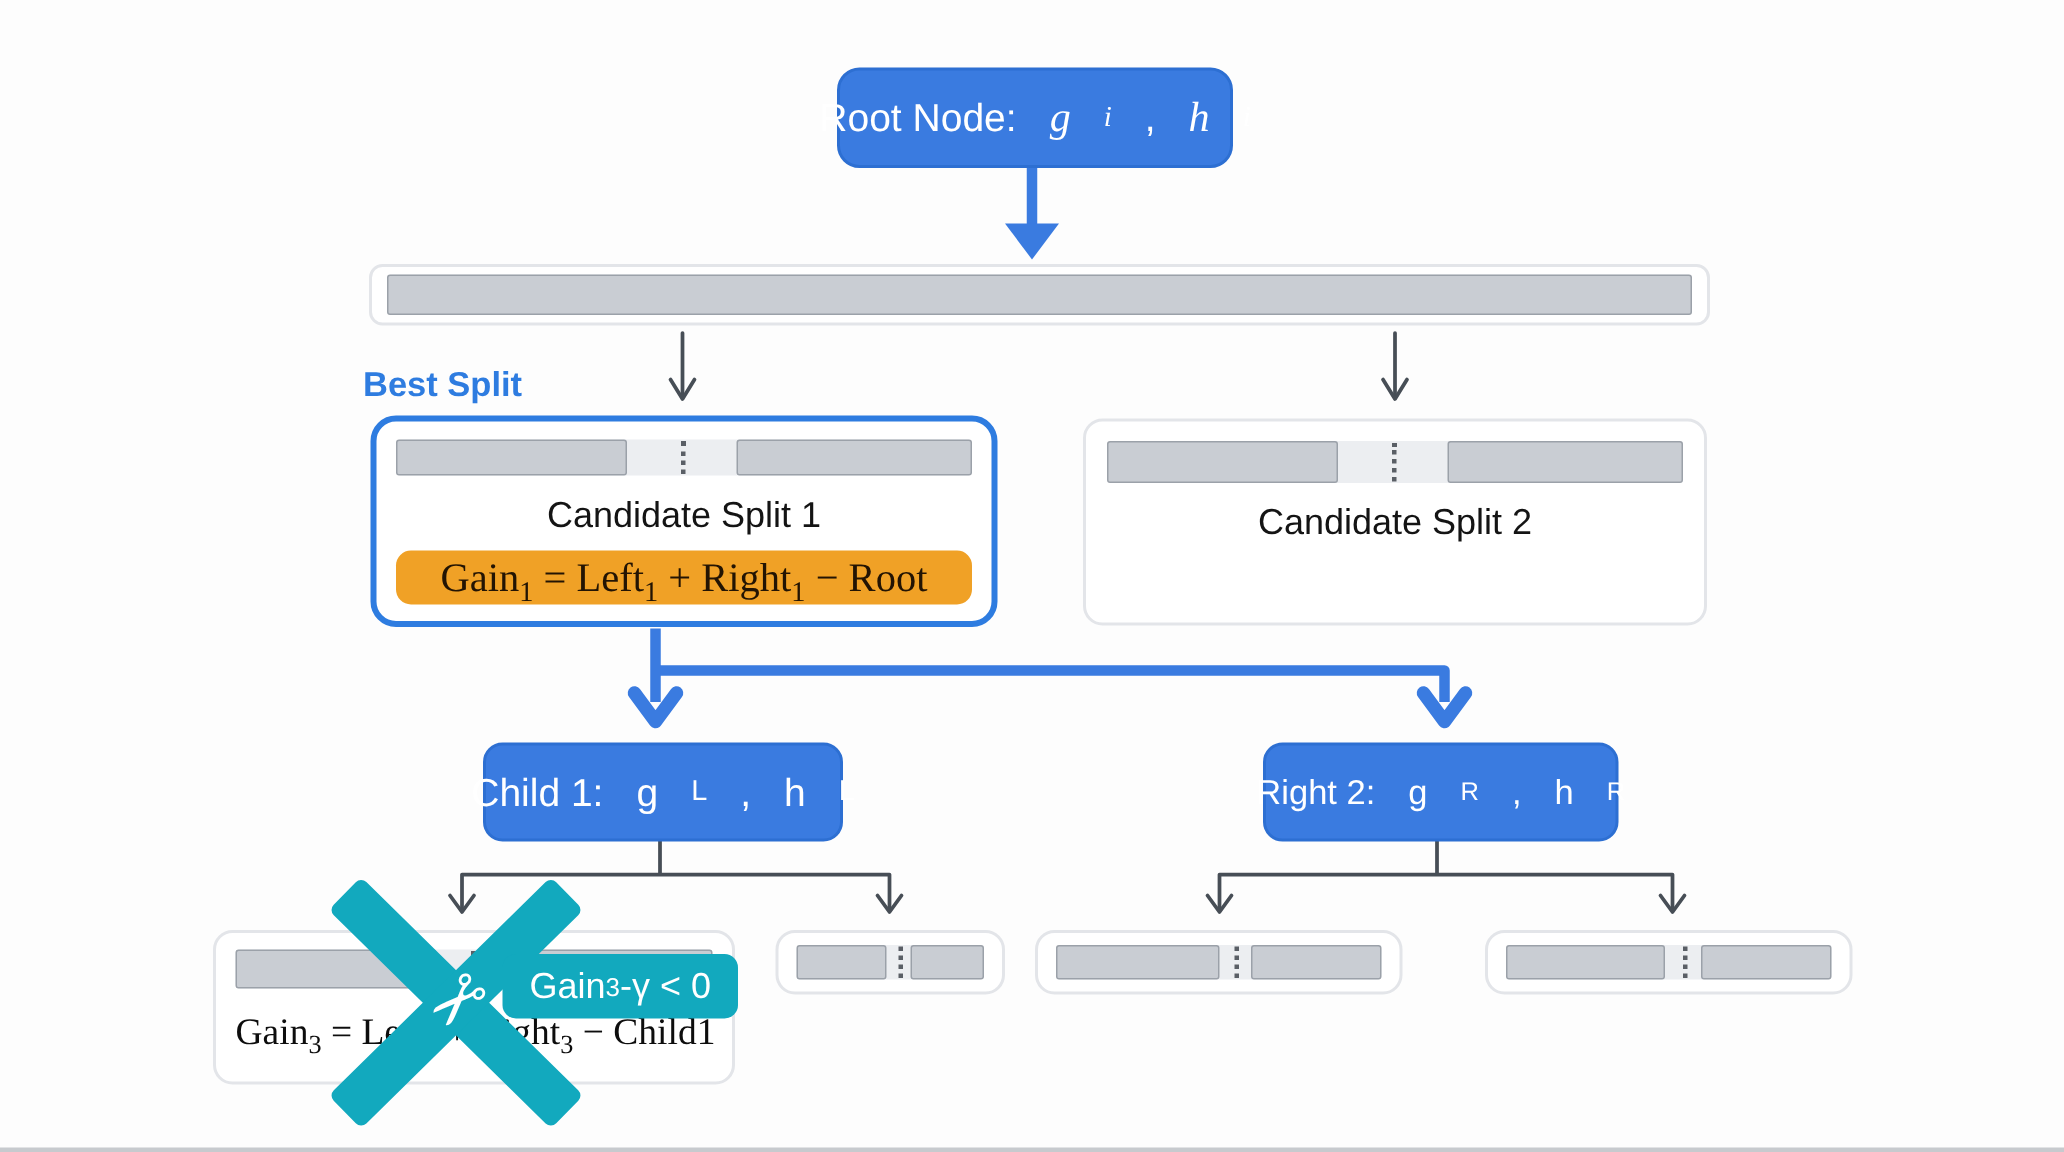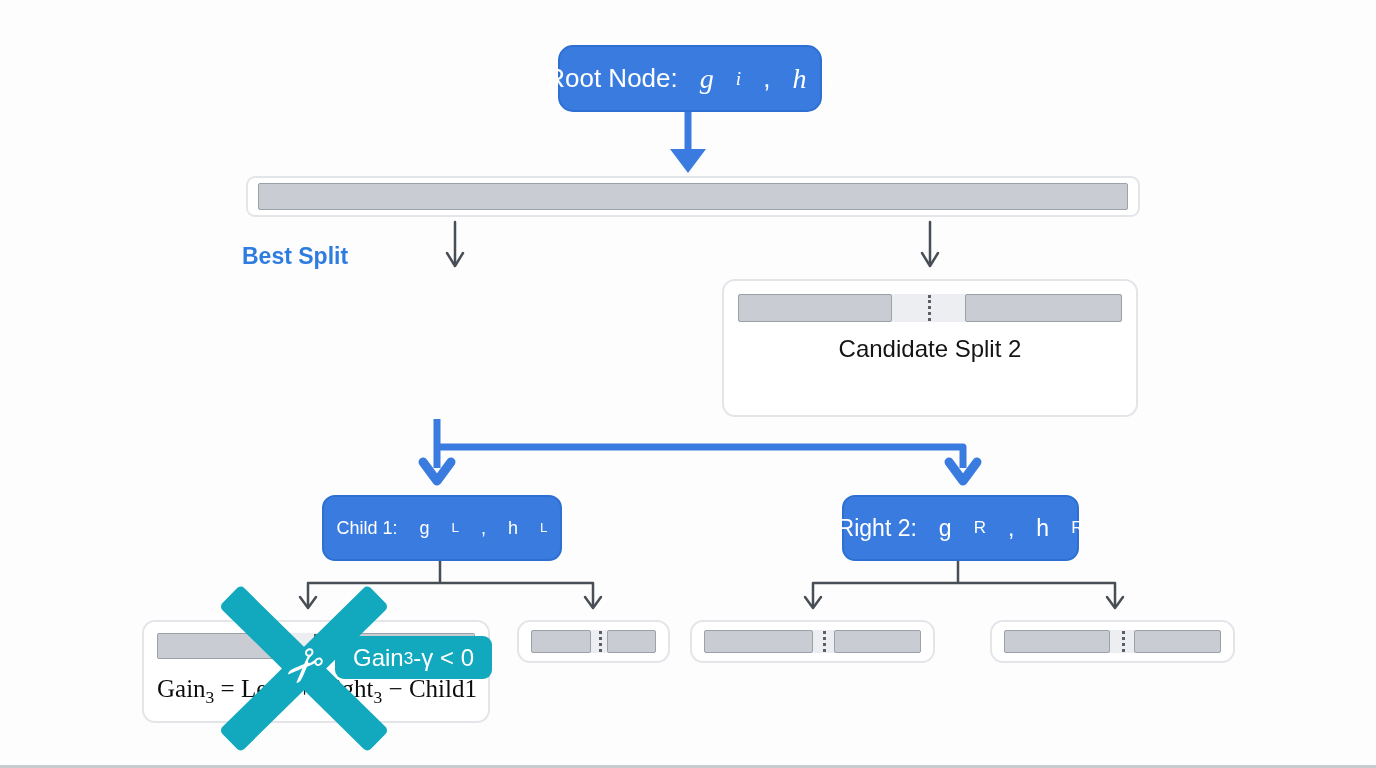--- a/index.html
+++ b/index.html
@@ -15,21 +15,21 @@
   .node{
     position:absolute;z-index:2;
     background:var(--blue_node,#3A7BE0);
     border:2px solid var(--blue_node_border,#2D6FD2);
     border-radius:13px;color:#fff;
     display:flex;align-items:center;justify-content:center;
     white-space:nowrap;
     gap:22px;
   }
   .node.root{left:558px;top:45px;width:260px;height:63px;font-size:26px;border-radius:15px;}
-  .node.child1{left:322px;top:495px;width:236px;height:62px;font-size:18px;}
+  .node.child1{left:322px;top:495px;width:236px;height:62px;font-size:26px;}
   .node.child2{left:842px;top:495px;width:233px;height:62px;font-size:23px;}
   .node sub{font-size:0.74em;line-height:0;}
   .mathvar{font-family:"Liberation Serif","DejaVu Serif",serif;font-style:italic;font-size:1.08em;}
   .node .mathsub{font-family:"Liberation Serif","DejaVu Serif",serif;font-style:italic;}
 
   
   .panel{
     position:absolute;z-index:2;background:#fff;
     border:2px solid var(--box_border,#E3E5E9);
     border-radius:13px;box-sizing:border-box;
@@ -155,20 +155,35 @@
   </div>
 
   <div class="panel wide">
     <div class="bar" style="width:100%;">
       <div class="seg" style="width:100%;"></div>
     </div>
   </div>
 
   <div class="best-split">Best Split</div>
 
+  <div class="panel cs1">
+    <div class="bar cs-bar">
+      <div class="seg" style="width:40%;"></div>
+      <div class="gap" style="width:19%;">
+          <div class="dotline"></div>
+        </div>
+      <div class="seg" style="width:41%;"></div>
+    </div>
+    <div class="cs-title">Candidate Split 1</div>
+    <div class="pill">
+      <div class="formula">
+        <span>Gain</span><sub>1</sub><span> = Left</span><sub>1</sub><span> + Right</span><sub>1</sub><span> − Root</span>
+      </div>
+    </div>
+  </div>
 
   <div class="panel cs2">
     <div class="bar cs-bar">
       <div class="seg" style="width:40%;"></div>
       <div class="gap" style="width:19%;">
           <div class="dotline"></div>
         </div>
       <div class="seg" style="width:41%;"></div>
     </div>
     <div class="cs-title">Candidate Split 2</div>

